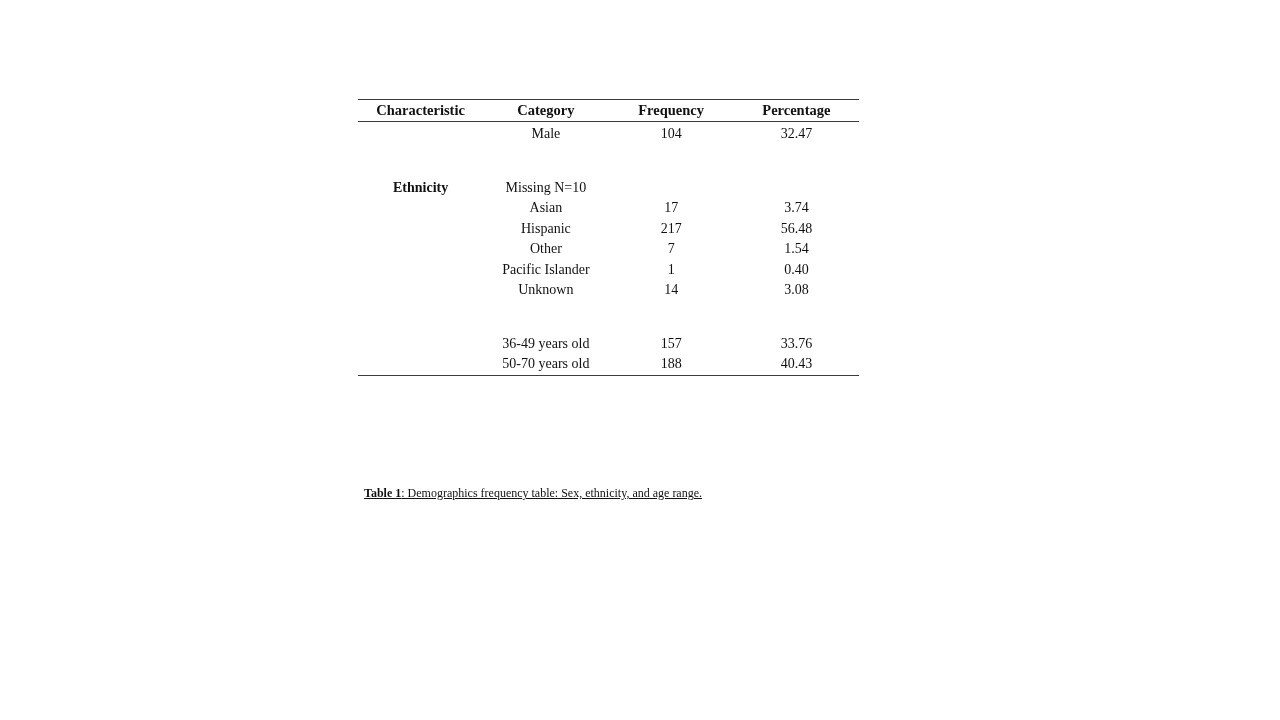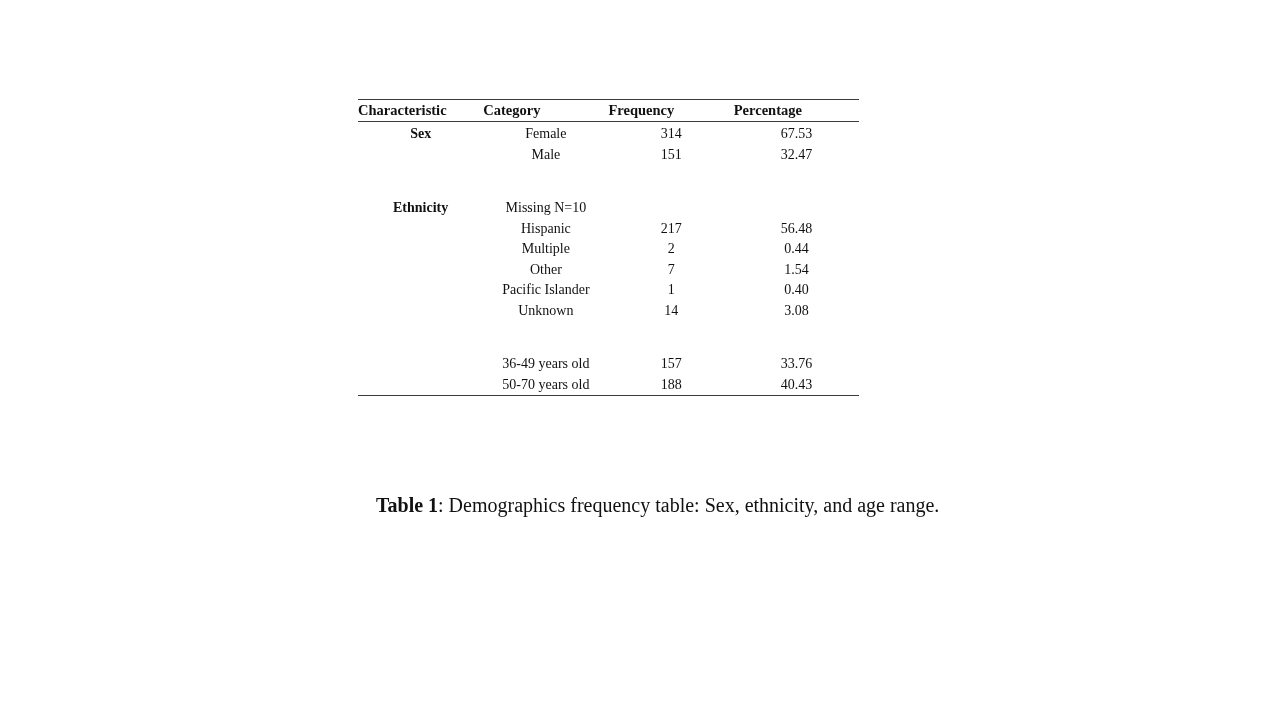--- a/index.html
+++ b/index.html
@@ -26,21 +26,21 @@
     border-collapse: collapse;
     table-layout: fixed;
     border-top: 1.5px solid #3c3c3c;
     border-bottom: 1.5px solid #3c3c3c;
     font-size: 14px;
   }
   table.demo-table thead th {
     width: 25%;
     font-weight: bold;
     font-size: 14.5px;
-    text-align: left;
+    text-align: center;
     vertical-align: middle;
     height: 21px;
     padding: 0;
     border-bottom: 1.5px solid #3c3c3c;
     white-space: nowrap;
   }
   table.demo-table td {
     text-align: center;
     vertical-align: middle;
     height: 20.5px;
@@ -55,75 +55,70 @@
     height: 33px;
     line-height: 33px;
   }
   table.demo-table tbody tr:first-child td {
     padding-top: 2px;
   }
   .caption {
     position: absolute;
     left: 364px;
     top: 485px;
-    margin: 12px;
-    font-size: 20px;
+    margin: 0;
+    font-size: 12px;
     line-height: 17px;
     white-space: nowrap;
+    text-decoration: underline;
   }
   .caption b {
     font-weight: bold;
   }
 </style>
 </head>
 <body>
 
 <div class="table-wrap">
   <table class="demo-table">
     <thead>
       <tr>
         <th>Characteristic</th>
         <th>Category</th>
         <th>Frequency</th>
         <th>Percentage</th>
       </tr>
     </thead>
     <tbody>
         <tr>
-          <td class="char">Sex</td>
-          <td>Female</td>
-          <td>314</td>
-          <td>67.53</td>
-        </tr>
-        <tr>
           <td class="char"></td>
           <td>Male</td>
-          <td>151</td>
+          <td>104</td>
           <td>32.47</td>
         </tr>
         <tr class="spacer">
           <td colspan="4"></td>
         </tr>
         <tr>
           <td class="char">Ethnicity</td>
           <td>Missing N=10</td>
           <td></td>
           <td></td>
         </tr>
         <tr>
           <td class="char"></td>
+          <td>Asian</td>
+          <td>17</td>
+          <td>3.74</td>
+        </tr>
+        <tr>
+          <td class="char"></td>
           <td>Hispanic</td>
           <td>217</td>
           <td>56.48</td>
-        </tr>
-        <tr>
-          <td class="char"></td>
-          <td>Multiple</td>
-          <td>2</td>
-          <td>0.44</td>
         </tr>
         <tr>
           <td class="char"></td>
           <td>Other</td>
           <td>7</td>
           <td>1.54</td>
         </tr>
         <tr>
           <td class="char"></td>
           <td>Pacific Islander</td>

